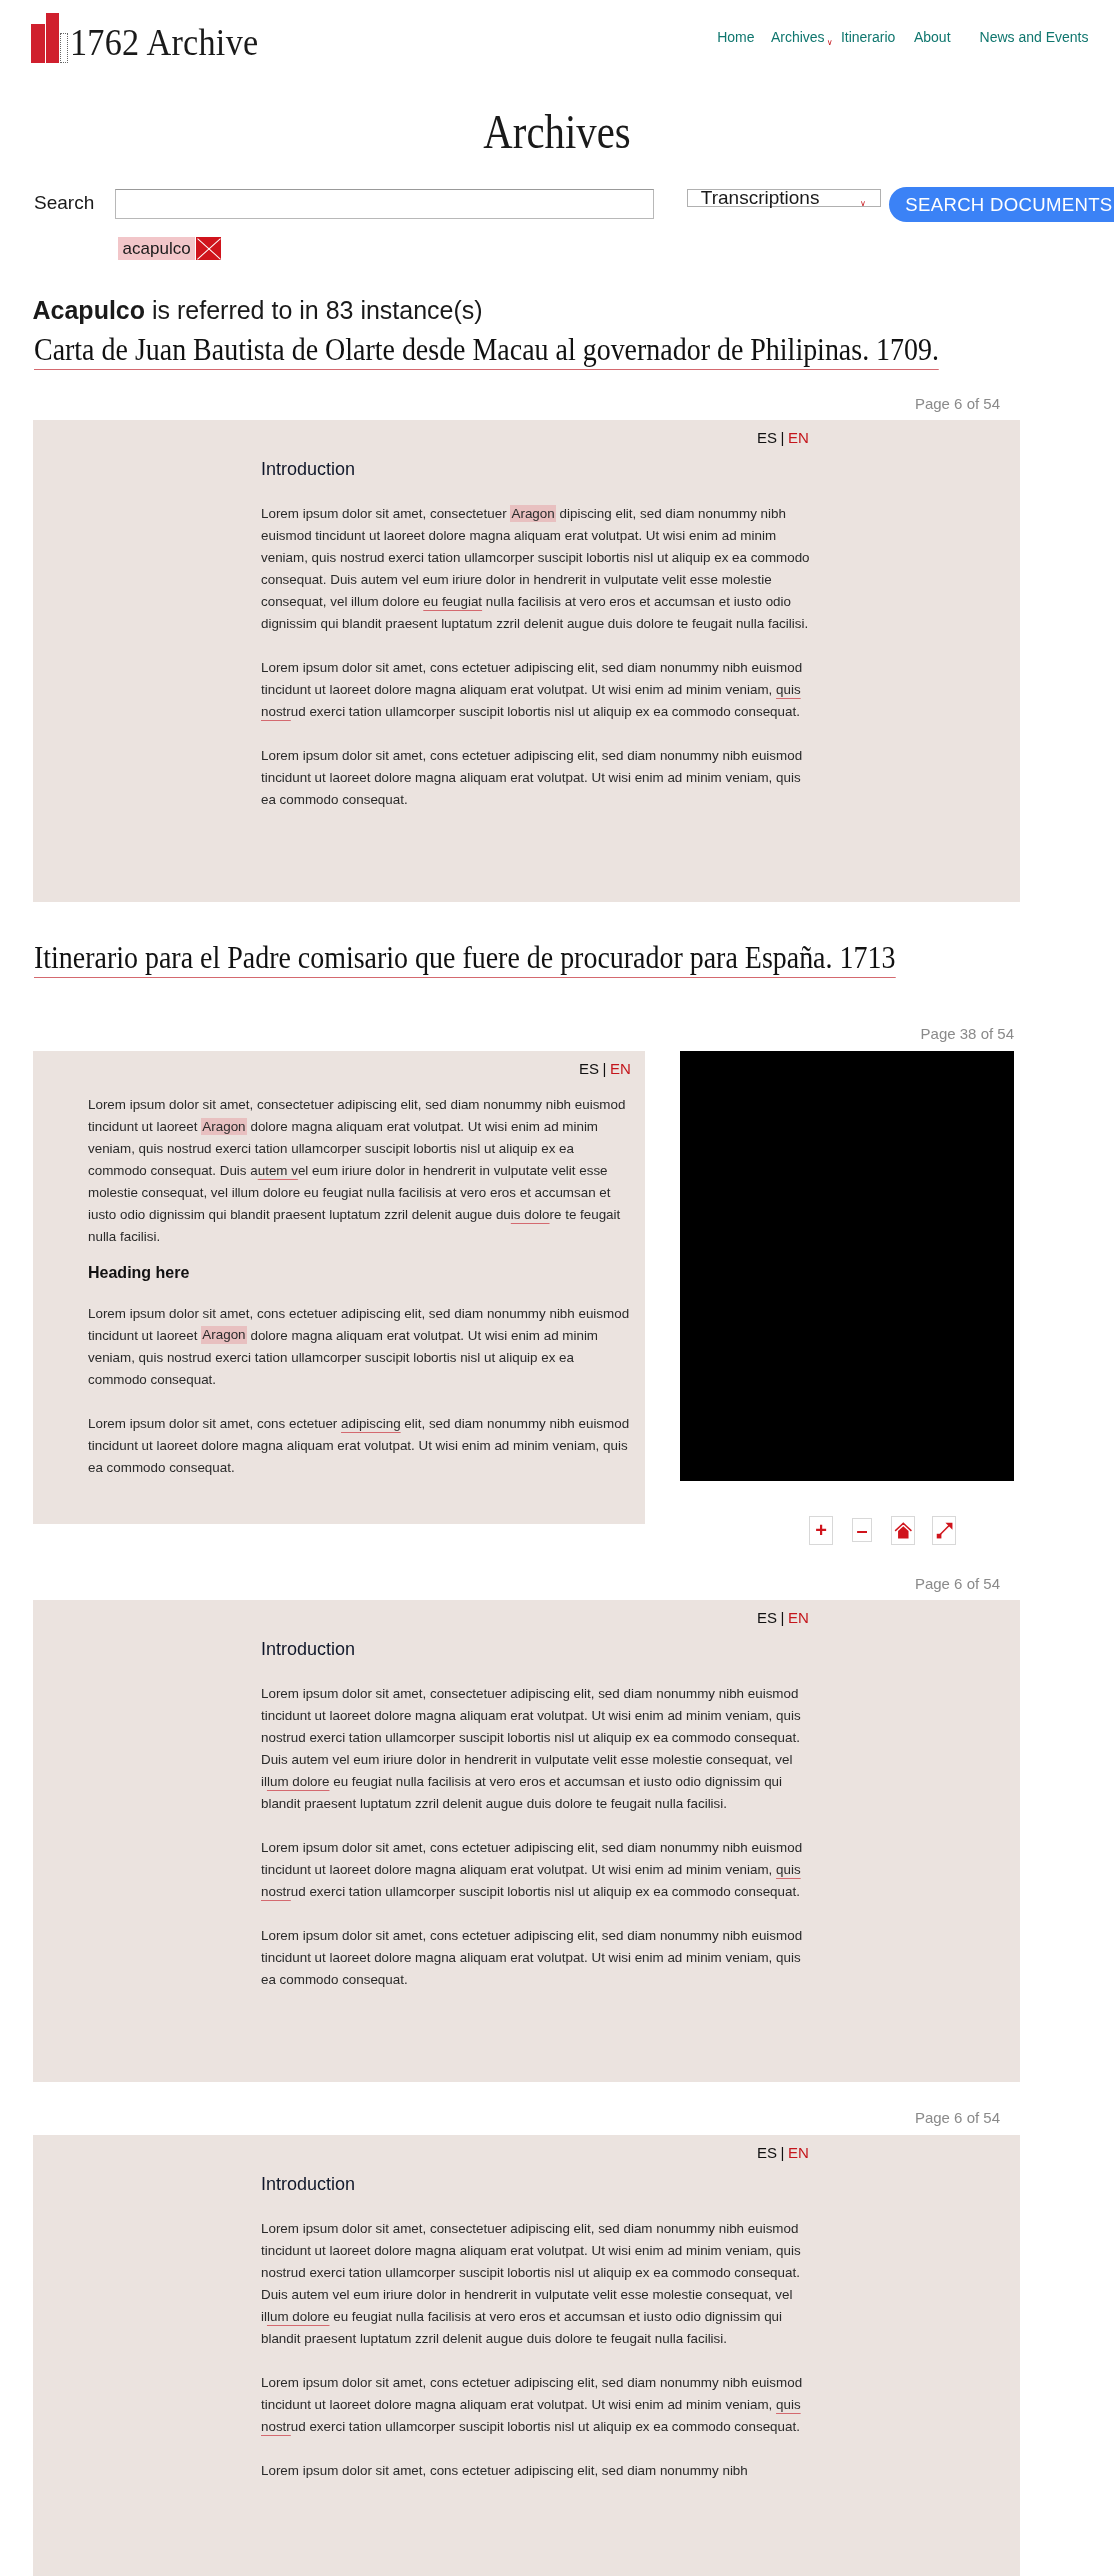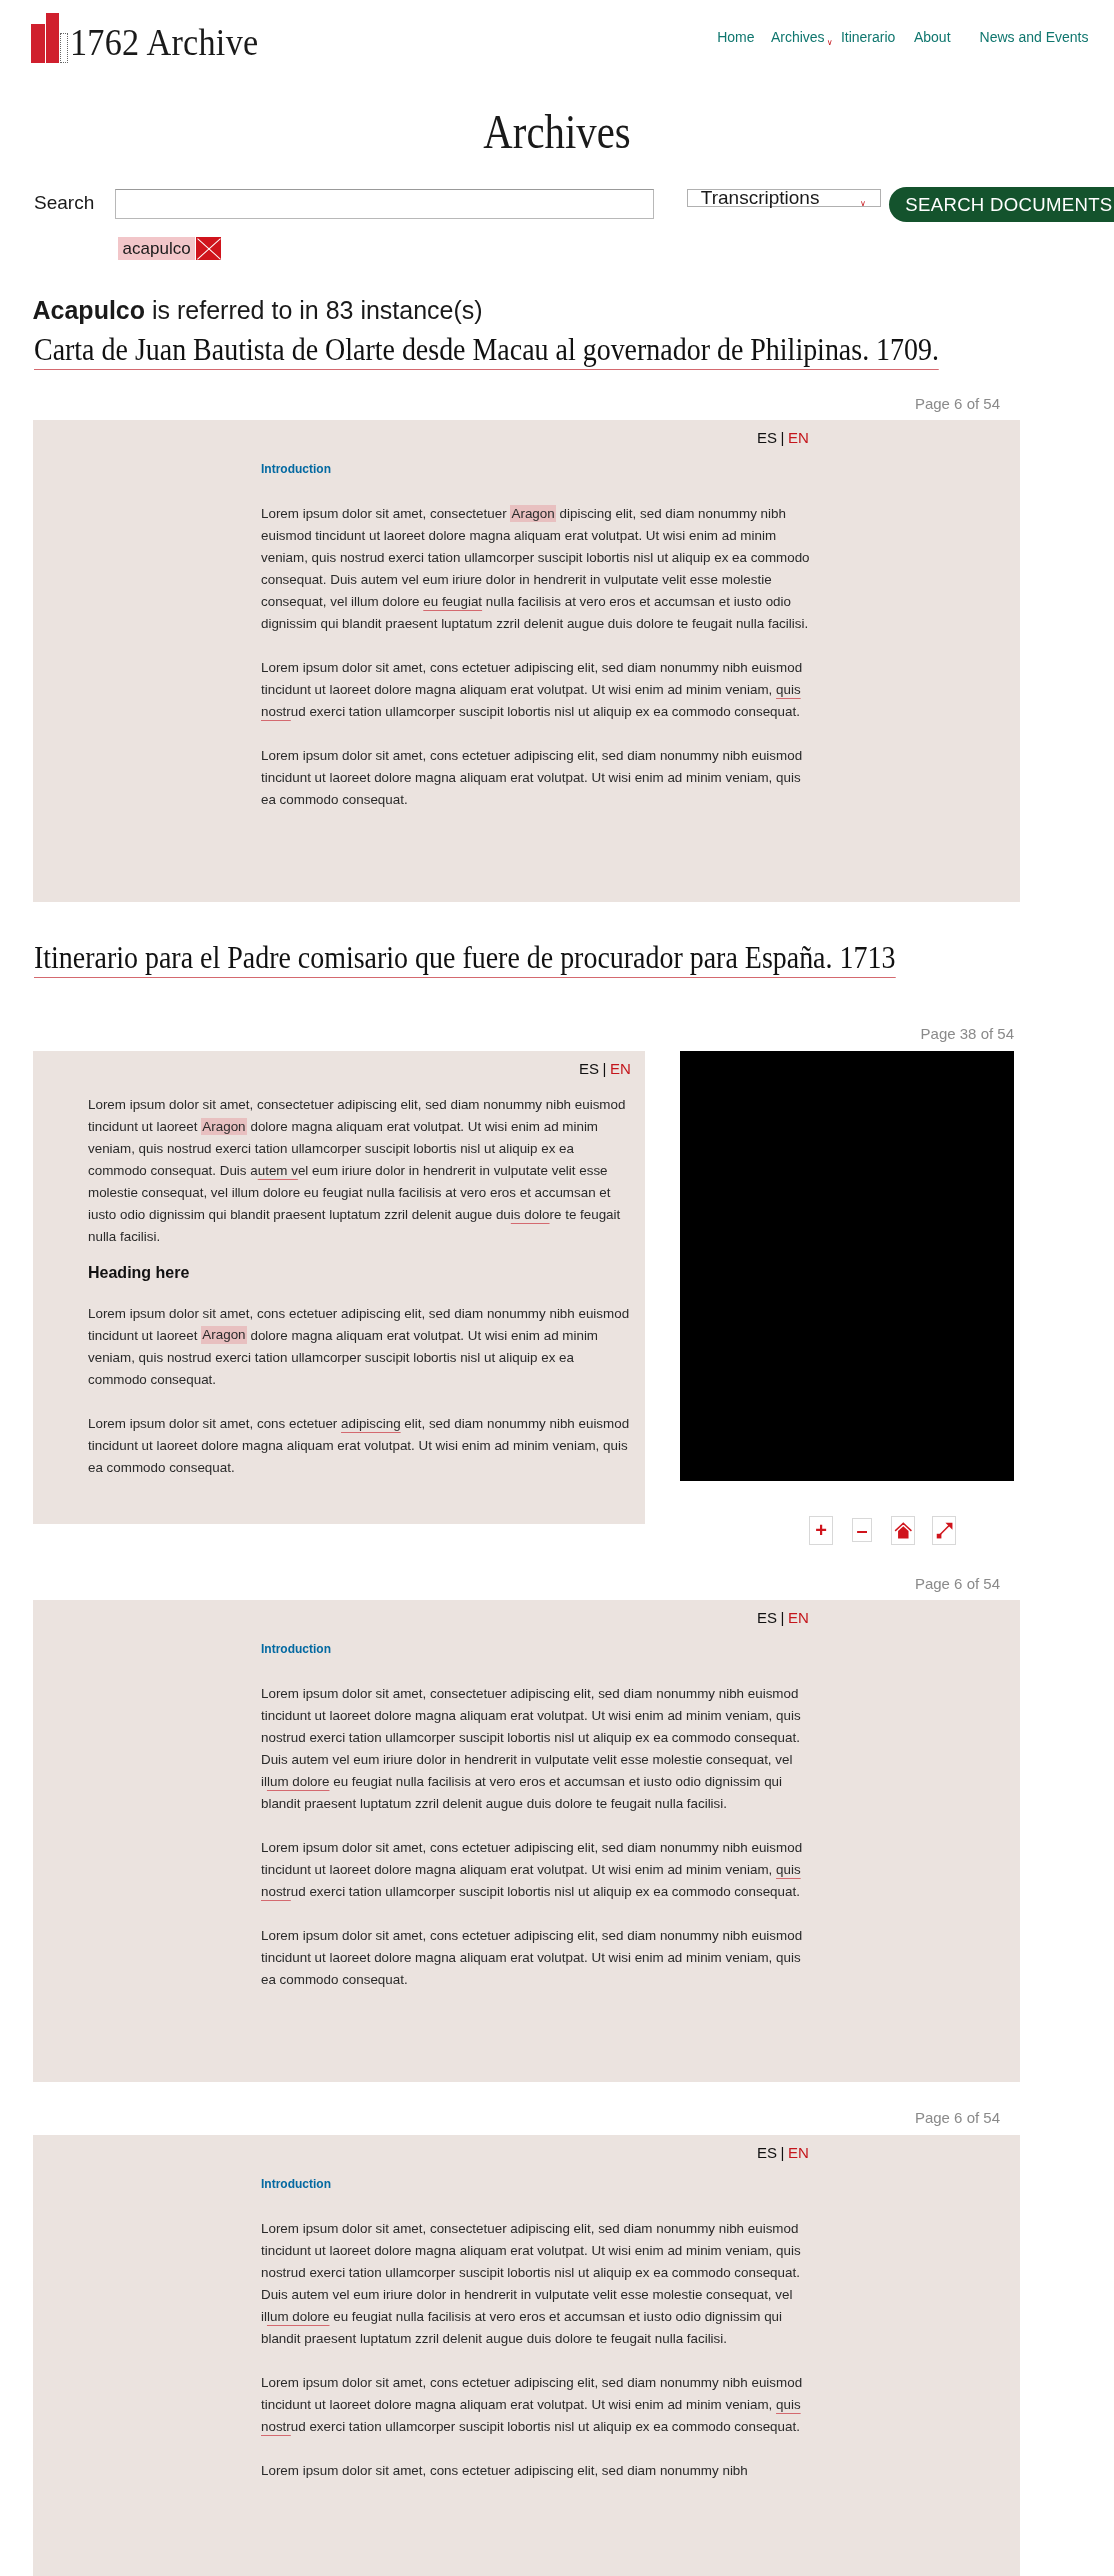--- a/index.html
+++ b/index.html
@@ -19,21 +19,21 @@
   .nav .chev { color: #c4161c; font-size: 8.1px; margin-left: 2.3px; margin-right: 8.1px; position: relative; top: 4.6px; }
 
   
   .page-title { position: absolute; top: 104px; left: 0; width: 1114px; text-align: center; font-family: "Liberation Serif", "DejaVu Serif", serif; font-size: 48px; font-weight: normal; transform: scaleX(0.85); }
 
   
   .search-label { position: absolute; left: 34px; top: 192px; font-size: 19px; }
   .search-input { position: absolute; left: 115px; top: 189px; width: 539px; height: 30px; border: 1.2px solid #b8b8b8; border-top-color: #999; background: #fff; font-size: 16.3px; padding: 0 7px; }
   .scope-select { position: absolute; left: 687px; top: 189px; width: 194px; height: 18px; border: 1.2px solid #b0b0b0; background: #fff; display: flex; align-items: center; padding: 0 12.8px; font-size: 19px; }
   .scope-select .chev { position: absolute; right: 14px; top: 8.1px; color: #c4161c; font-size: 8.1px; }
-  .search-btn { position: absolute; left: 889px; top: 187px; width: 225px; height: 35px; background: #14532d; color: #fff; border: none; border-radius: 17.4px 0 0 17.4px; font-size: 18.6px; letter-spacing: 0.3px; display: flex; align-items: center; padding-left: 16.3px; }
+  .search-btn { position: absolute; left: 889px; top: 187px; width: 225px; height: 35px; background: #3b82f6; color: #fff; border: none; border-radius: 17.4px 0 0 17.4px; font-size: 18.6px; letter-spacing: 0.3px; display: flex; align-items: center; padding-left: 16.3px; }
 
   .chip { position: absolute; left: 118px; top: 237px; height: 23px; display: flex; align-items: stretch; }
   .chip-label { background: #f2c6c9; padding: 0 4.6px; font-size: 17px; line-height: 23px; }
   .chip-x { width: 25.5px; background: #d0141c; position: relative; border-left: 1.2px solid #fff; }
   .chip-x::before, .chip-x::after { content: ""; position: absolute; left: 50%; top: 50%; width: 31px; height: 1.2px; background: #fff; }
   .chip-x::before { transform: translate(-50%,-50%) rotate(42deg); }
   .chip-x::after { transform: translate(-50%,-50%) rotate(-42deg); }
 
   .results-count { position: absolute; left: 32.5px; top: 296px; font-size: 25px; white-space: nowrap; }
   .results-count .term { font-weight: bold; }
@@ -44,21 +44,21 @@
   .page-num { position: absolute; font-size: 15px; color: #8a8a8a; white-space: nowrap; }
 
   
   .panel { position: absolute; background: #ebe3df; }
   .lang { position: absolute; font-size: 15px; white-space: nowrap; }
   .lang .es { color: #111; }
   .lang .sep { color: #111; margin: 0 3.5px; }
   .lang .en { color: #c4161c; }
 
   .content { position: absolute; font-size: 13.4px; line-height: 22px; color: #2a2a2a; }
-  .content h3 { font-size: 12px; font-weight: bold; color: #0369a1; margin-bottom: 22px; line-height: 23px; }
+  .content h3 { font-size: 18px; font-weight: normal; color: #0f172a; margin-bottom: 22px; line-height: 23px; }
   .content h4 { font-size: 16px; font-weight: bold; color: #111; margin: 14px 0 18.6px; }
   .content p { margin-bottom: 22px; }
   .content p.gap { margin-top: 12.8px; }
   .hl { background: #e8c0c0; padding: 1.2px 1.2px; }
   .ul { text-decoration: underline; text-decoration-color: #d4696f; text-decoration-thickness: 1.2px; text-underline-offset: 3.5px; }
 
   .viewer { position: absolute; left: 680px; top: 1051px; width: 334px; height: 430px; background: #000; }
   .viewer-ctl { position: absolute; width: 24.4px; height: 29px; border: 0.6px solid #d8d8d8; background: #fff; display: flex; align-items: center; justify-content: center; color: #d0141c; font-size: 20px; font-weight: bold; }
 </style>
 </head>

